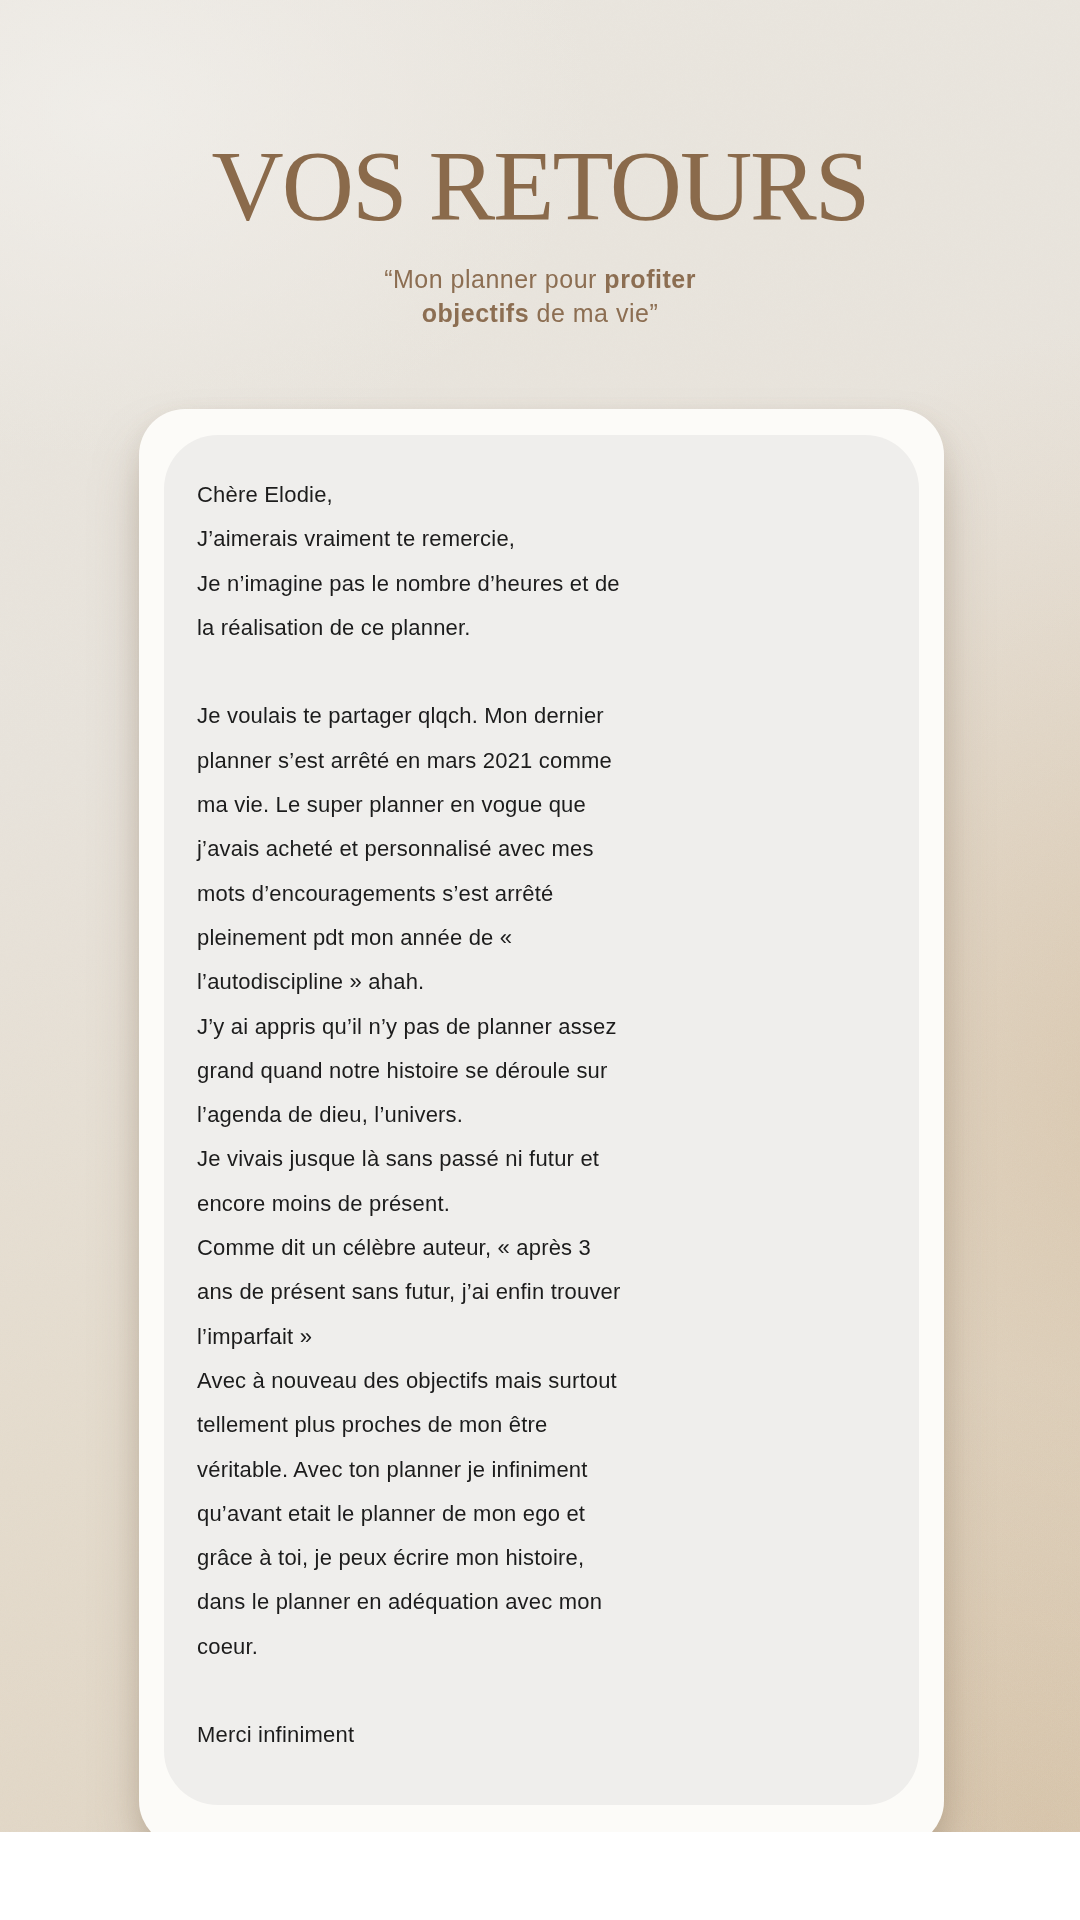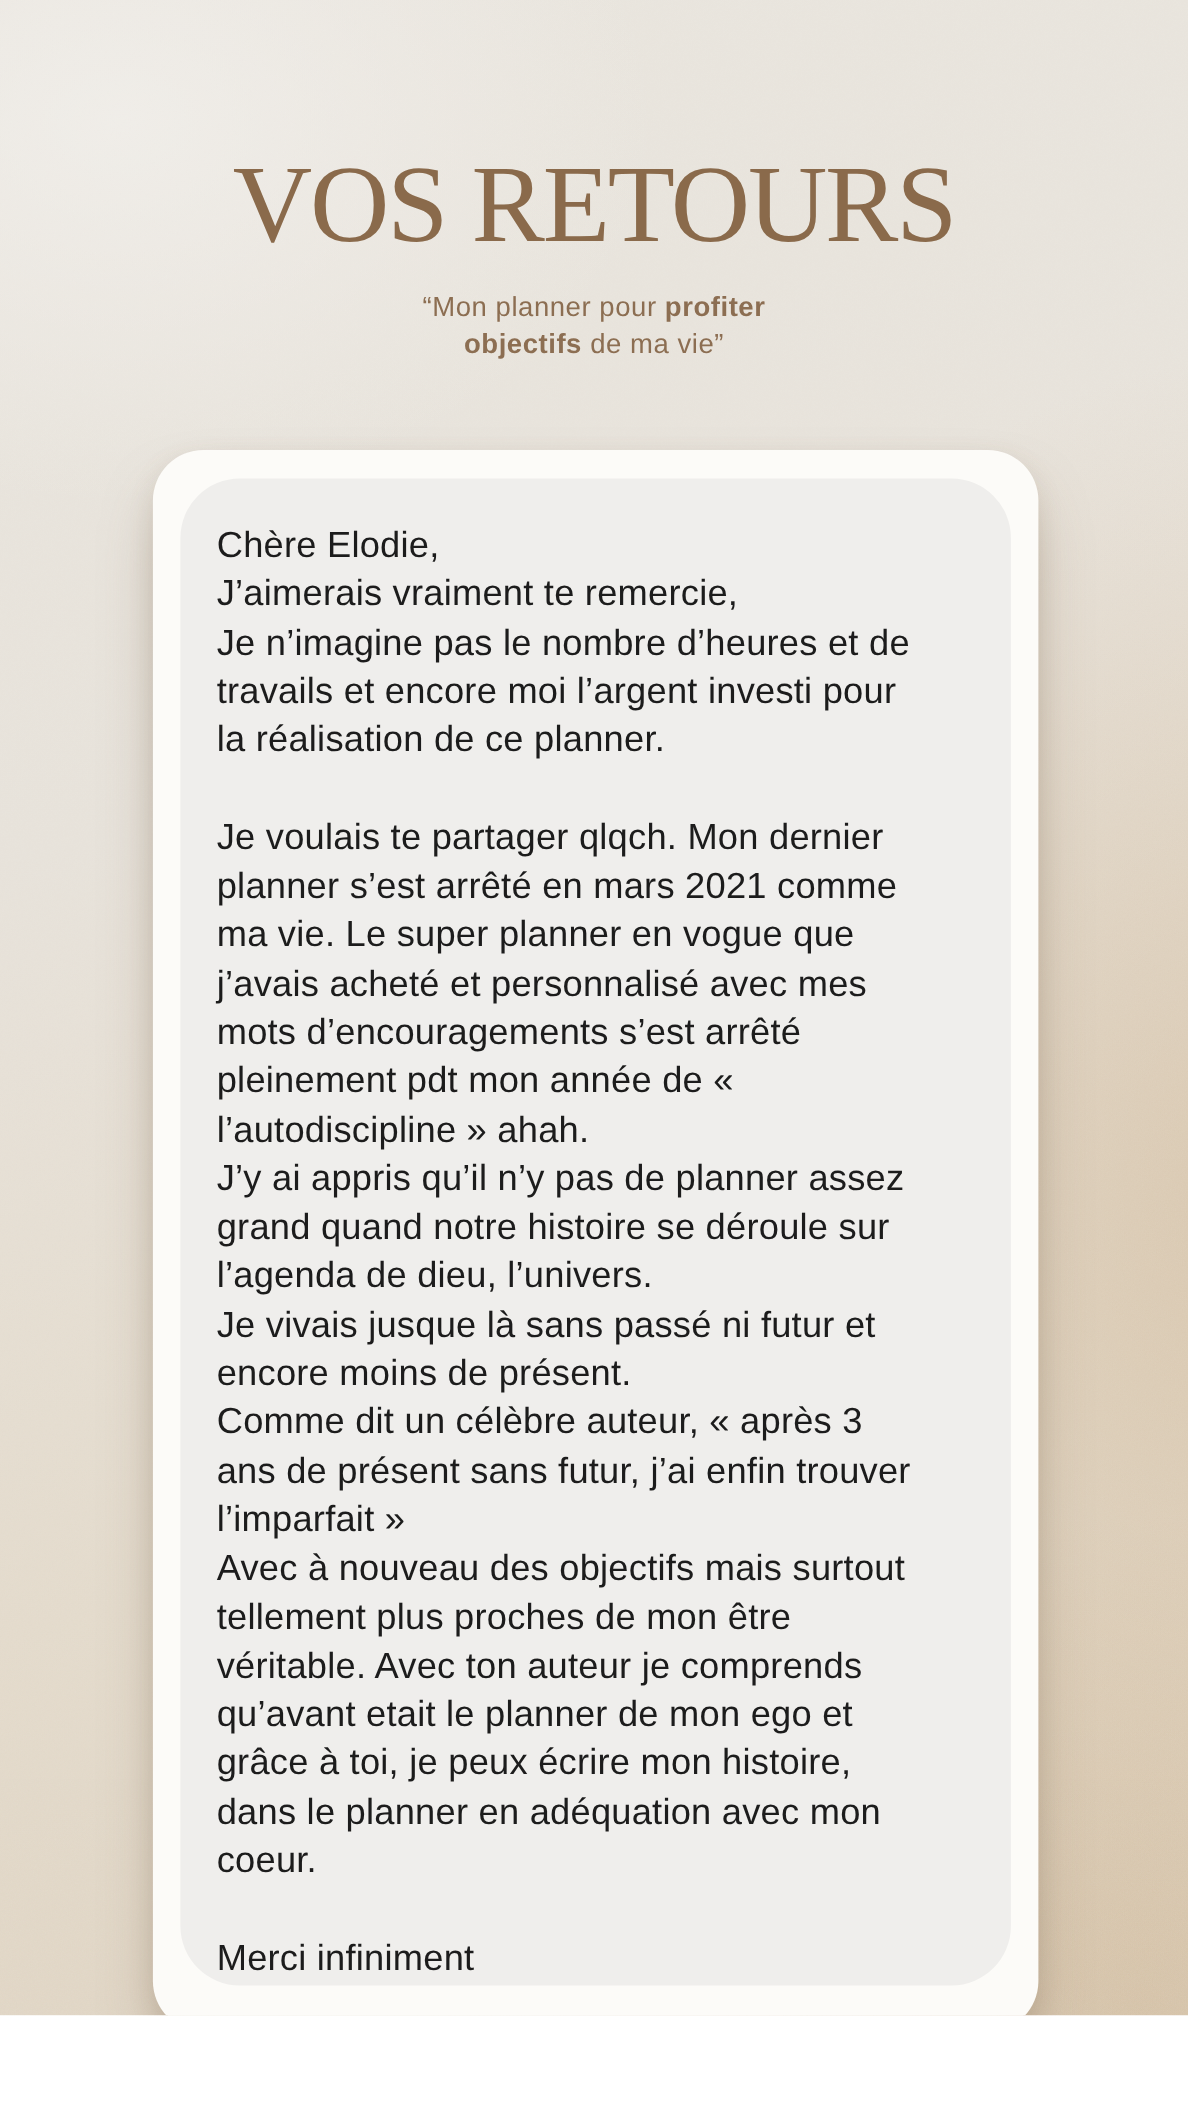--- a/index.html
+++ b/index.html
@@ -37,21 +37,21 @@
     width:805px; height:1438px;
     background:#fcfbf8; border-radius:46px;
     box-shadow: 0 32px 55px -14px rgba(123,102,79,0.50), 0 8px 22px rgba(140,120,95,0.14);
   }
   .card-inner {
     position:absolute; left:25px; right:25px; top:26px; bottom:42px;
     background:#efeeec; border-radius:54px;
   }
   .testimonial {
     position:absolute; left:33px; top:38px; right:16px;
-    color:#1c1c1c; font-size:33px; line-height:44.3px; letter-spacing:0.2px;
+    color:#1c1c1c; font-size:22px; line-height:44.3px; letter-spacing:0.2px;
   }
   .testimonial .line { white-space:pre; }
 </style>
 </head>
 <body>
 
 <div class="page">
 
   <svg class="grain" width="1080" height="1920" aria-hidden="true">
     <filter id="grainF" x="0" y="0" width="100%" height="100%">
@@ -67,41 +67,40 @@
     <div><span>“Mon planner pour </span><b>profiter</b></div>
     <div><b>objectifs</b><span> de ma vie”</span></div>
   </div>
 
   <div class="card">
     <div class="card-inner">
       <div class="testimonial" id="testimonial-text">
           <div class="line">Chère Elodie,</div>
           <div class="line">J’aimerais vraiment te remercie,</div>
           <div class="line">Je n’imagine pas le nombre d’heures et de</div>
-          <div class="line">travails et encore moi l’argent investi pour</div>
           <div class="line">la réalisation de ce planner.</div>
           <div class="line">&nbsp;</div>
           <div class="line">Je voulais te partager qlqch. Mon dernier</div>
           <div class="line">planner s’est arrêté en mars 2021 comme</div>
           <div class="line">ma vie. Le super planner en vogue que</div>
           <div class="line">j’avais acheté et personnalisé avec mes</div>
           <div class="line">mots d’encouragements s’est arrêté</div>
           <div class="line">pleinement pdt mon année de «</div>
           <div class="line">l’autodiscipline » ahah.</div>
           <div class="line">J’y ai appris qu’il n’y pas de planner assez</div>
           <div class="line">grand quand notre histoire se déroule sur</div>
           <div class="line">l’agenda de dieu, l’univers.</div>
           <div class="line">Je vivais jusque là sans passé ni futur et</div>
           <div class="line">encore moins de présent.</div>
           <div class="line">Comme dit un célèbre auteur, « après 3</div>
           <div class="line">ans de présent sans futur, j’ai enfin trouver</div>
           <div class="line">l’imparfait »</div>
           <div class="line">Avec à nouveau des objectifs mais surtout</div>
           <div class="line">tellement plus proches de mon être</div>
-          <div class="line">véritable. Avec ton auteur je comprends</div>
+          <div class="line">véritable. Avec ton planner je infiniment</div>
           <div class="line">qu’avant etait le planner de mon ego et</div>
           <div class="line">grâce à toi, je peux écrire mon histoire,</div>
           <div class="line">dans le planner en adéquation avec mon</div>
           <div class="line">coeur.</div>
           <div class="line">&nbsp;</div>
           <div class="line">Merci infiniment</div>
         </div>
     </div>
   </div>
 

